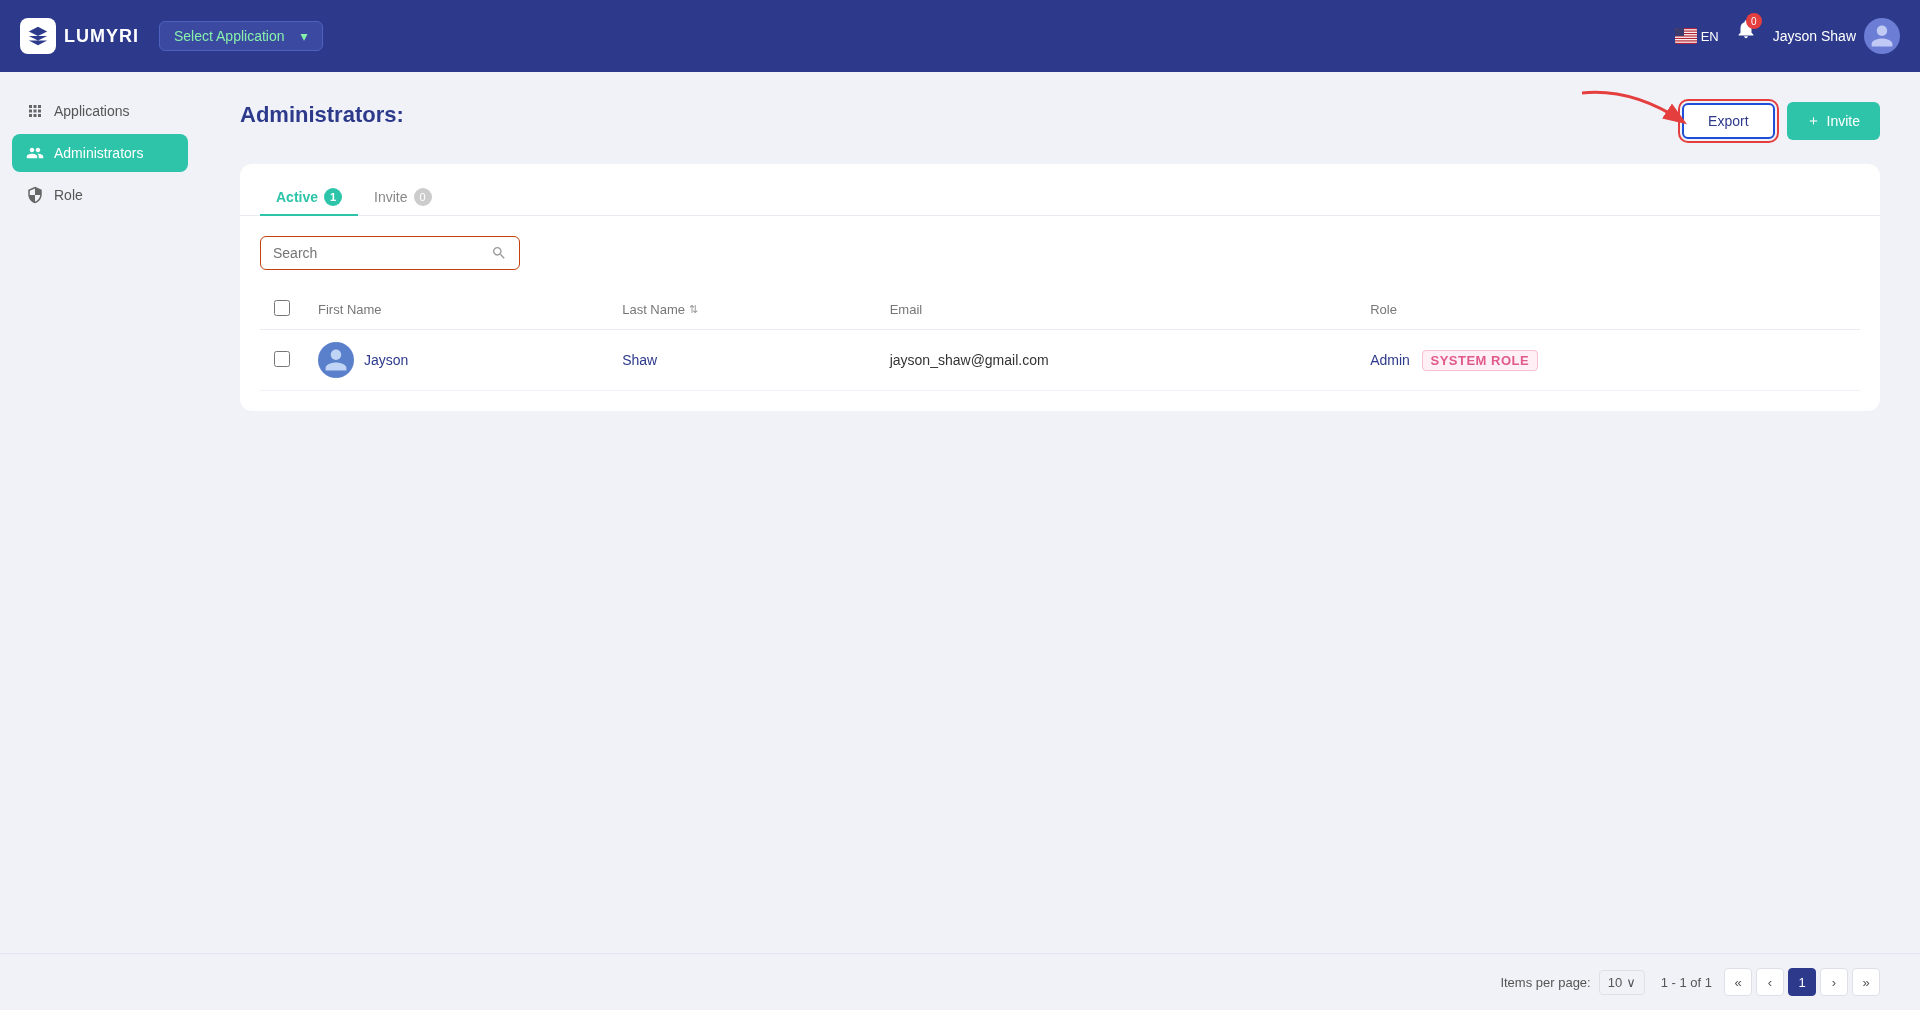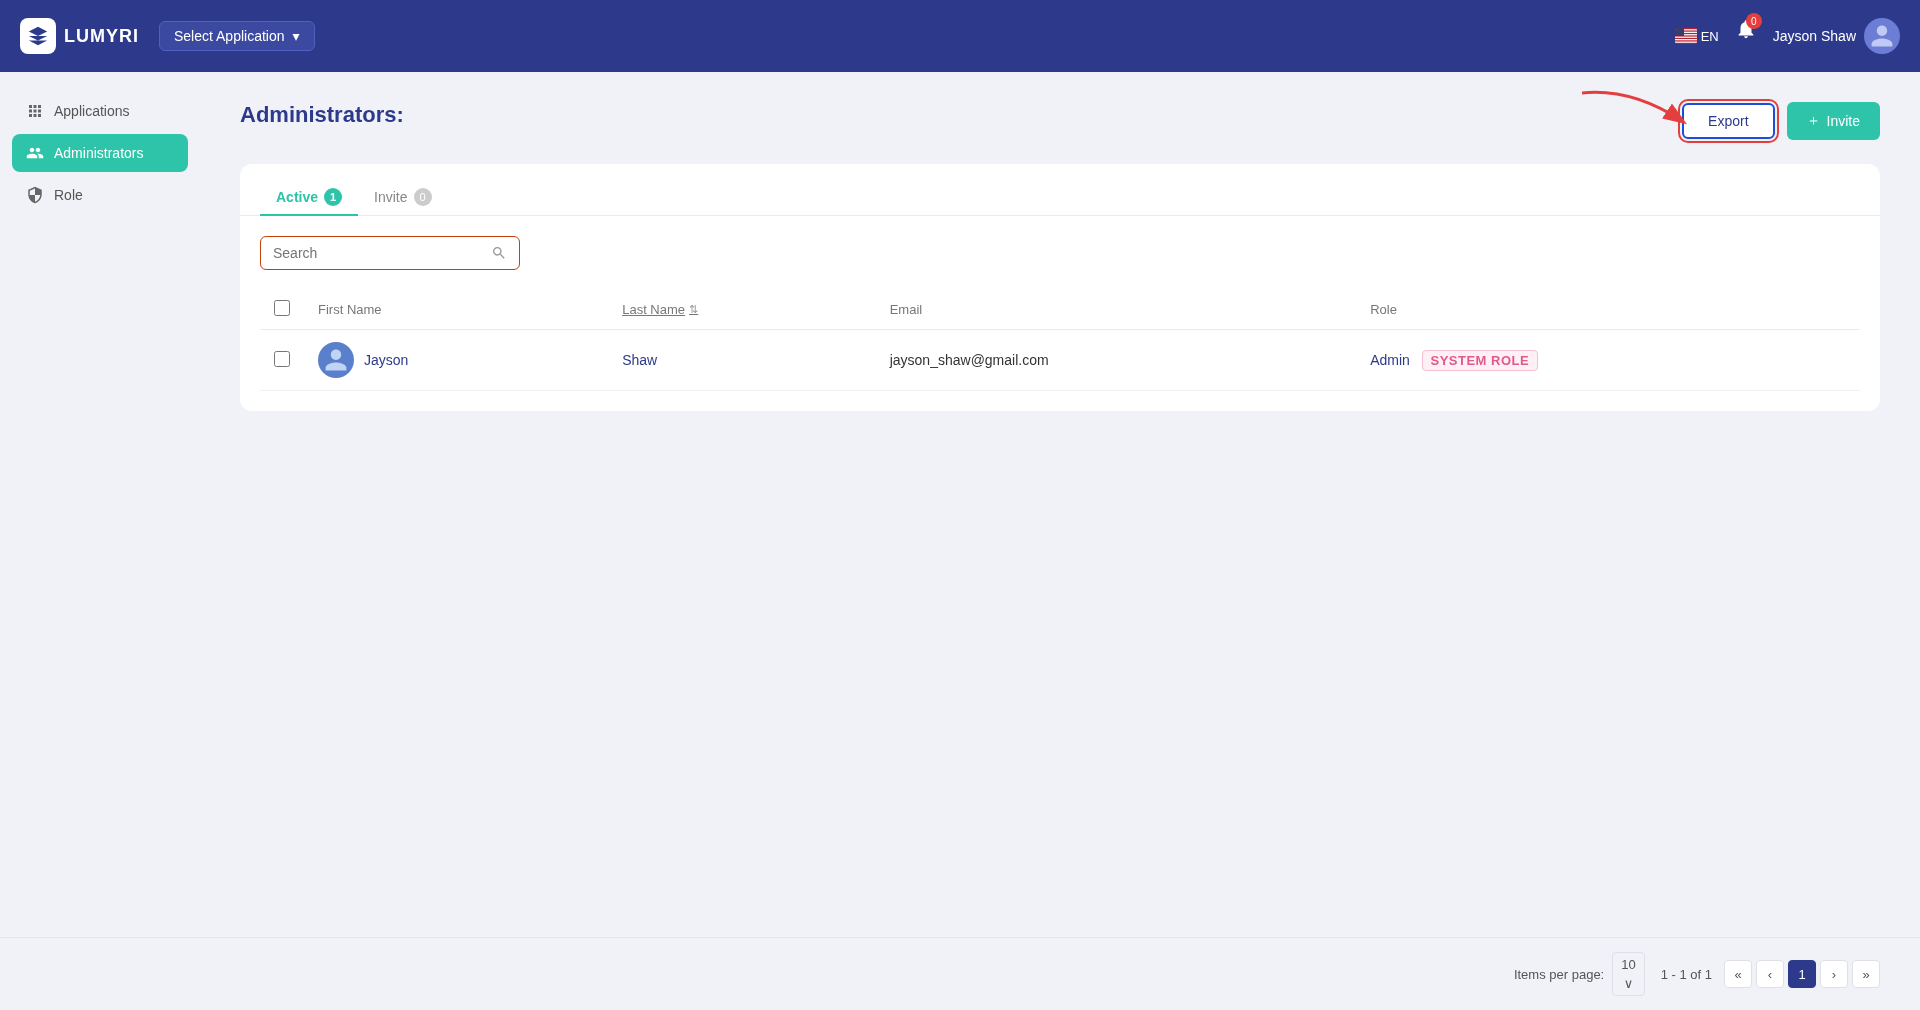--- a/index.html
+++ b/index.html
@@ -17,21 +17,21 @@
     .header-left { display: flex; align-items: center; gap: 20px; }
     .logo { display: flex; align-items: center; gap: 8px; }
     .logo-icon {
       width: 36px; height: 36px; background: white; border-radius: 8px;
       display: flex; align-items: center; justify-content: center;
     }
     .logo-icon svg { width: 22px; height: 22px; }
     .logo-text { color: white; font-size: 18px; font-weight: 700; letter-spacing: 1px; }
     .select-app-btn {
       background: #3b4aa0; border: 1px solid #5060c0; border-radius: 6px;
-      color: #ffffff; padding: 6px 14px; display: flex; align-items: center; gap: 8px;
+      color: #86efac; padding: 6px 14px; display: flex; align-items: center; gap: 16px;
       cursor: pointer; font-size: 14px;
     }
     .header-right { display: flex; gap: 16px; }
     .lang-btn { display: flex; align-items: center; gap: 4px; color: white; font-size: 13px; cursor: pointer; }
     .flag { width: 22px; height: 16px; background: linear-gradient(#b22234 33%, white 33%, white 66%, #3c3b6e 66%); border-radius: 2px; font-size: 10px; display:flex; align-items:center; justify-content:center; overflow:hidden; }
     .notif-btn { position: relative; cursor: pointer; }
     .notif-btn svg { width: 22px; height: 22px; fill: white; }
     .notif-badge {
       position: absolute; top: -5px; right: -5px;
       background: #e53e3e; color: white; border-radius: 50%;
@@ -121,33 +121,33 @@
     .first-name { color: #2d3a8c; font-weight: 500; }
     .last-name { color: #2d3a8c; }
     .email { color: #333; }
     .role-admin { color: #2d3a8c; font-weight: 500; }
     .system-role-badge {
       background: #fff0f5; color: #e05a8c; border: 1px solid #f5c0d5;
       border-radius: 4px; padding: 2px 8px; font-size: 13px; font-weight: 600;
       letter-spacing: 0.5px;
     }
 
-    .col-sortable { display: flex; align-items: center; gap: 4px; cursor: pointer; text-decoration: underline; }
+    .col-sortable { display: flex; align-items: center; gap: 4px; cursor: pointer; }
     .sort-icon { font-size: 11px; color: #999; }
 
     
     .footer {
       display: flex; align-items: center; justify-content: flex-end;
       padding: 14px 40px; gap: 16px; border-top: 1px solid #e2e6f0;
       background: #f0f2f7; position: fixed; bottom: 0; width: 100%;
     }
     .items-per-page { display: flex; align-items: center; gap: 8px; font-size: 13px; color: #555; }
     .per-page-select {
       border: 1px solid #dde1e7; border-radius: 4px; padding: 4px 8px;
-      font-size: 13px; cursor: pointer; display: flex; align-items: center; gap: 4px; flex-direction: column;
+      font-size: 13px; cursor: pointer; display: flex; align-items: center; gap: 4px;
     }
     .pagination { display: flex; align-items: center; gap: 4px; }
     .page-info { font-size: 13px; color: #555; margin-right: 8px; }
     .pag-btn {
       width: 28px; height: 28px; display: flex; align-items: center; justify-content: center;
       border: 1px solid #dde1e7; border-radius: 4px; cursor: pointer; font-size: 13px;
       color: #555; background: white;
     }
     .pag-btn.active { background: #2d3a8c; color: white; border-color: #2d3a8c; }
   </style>

